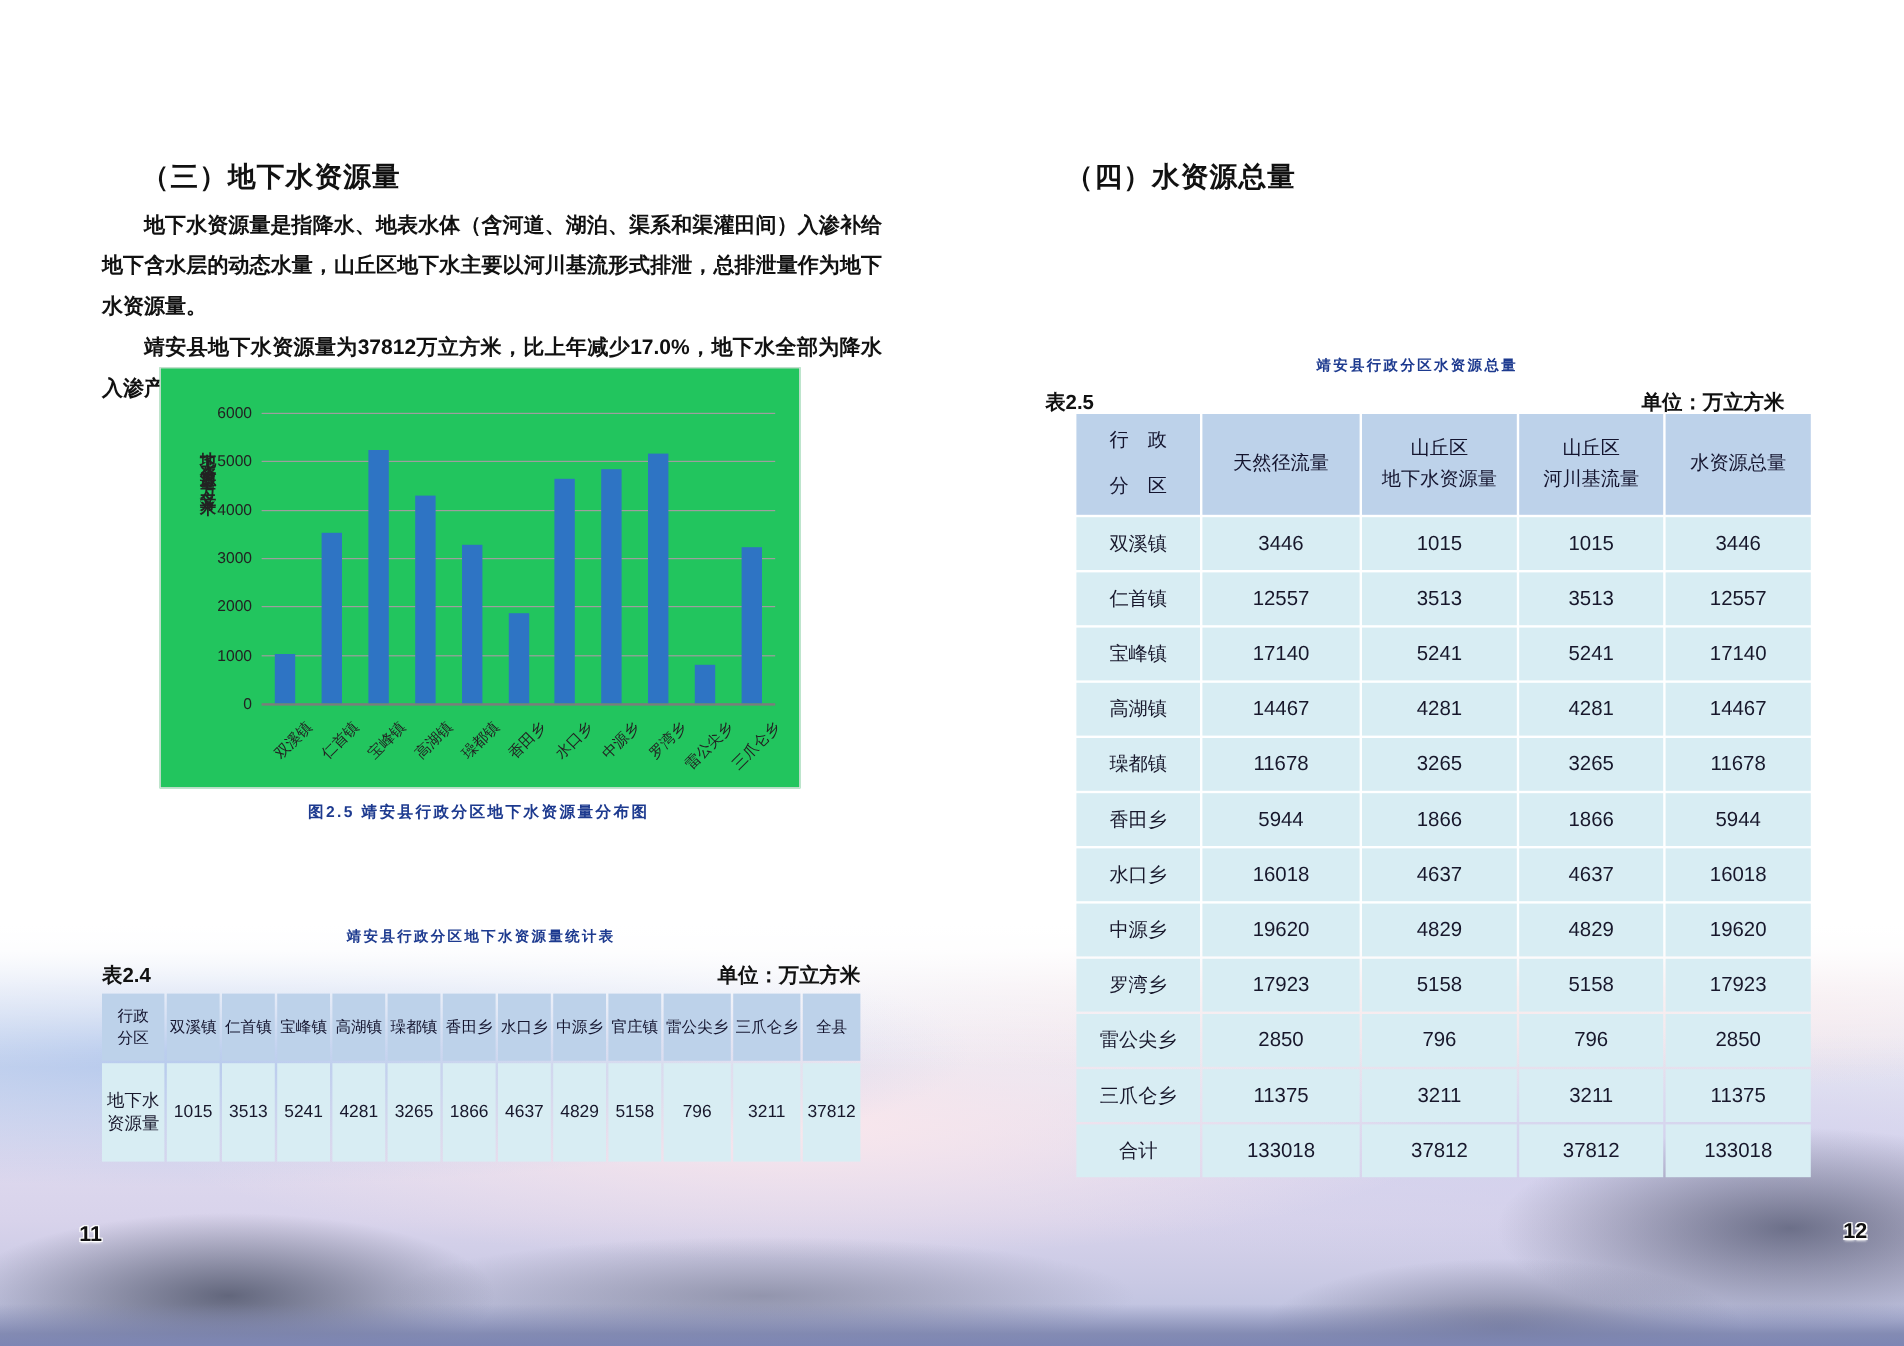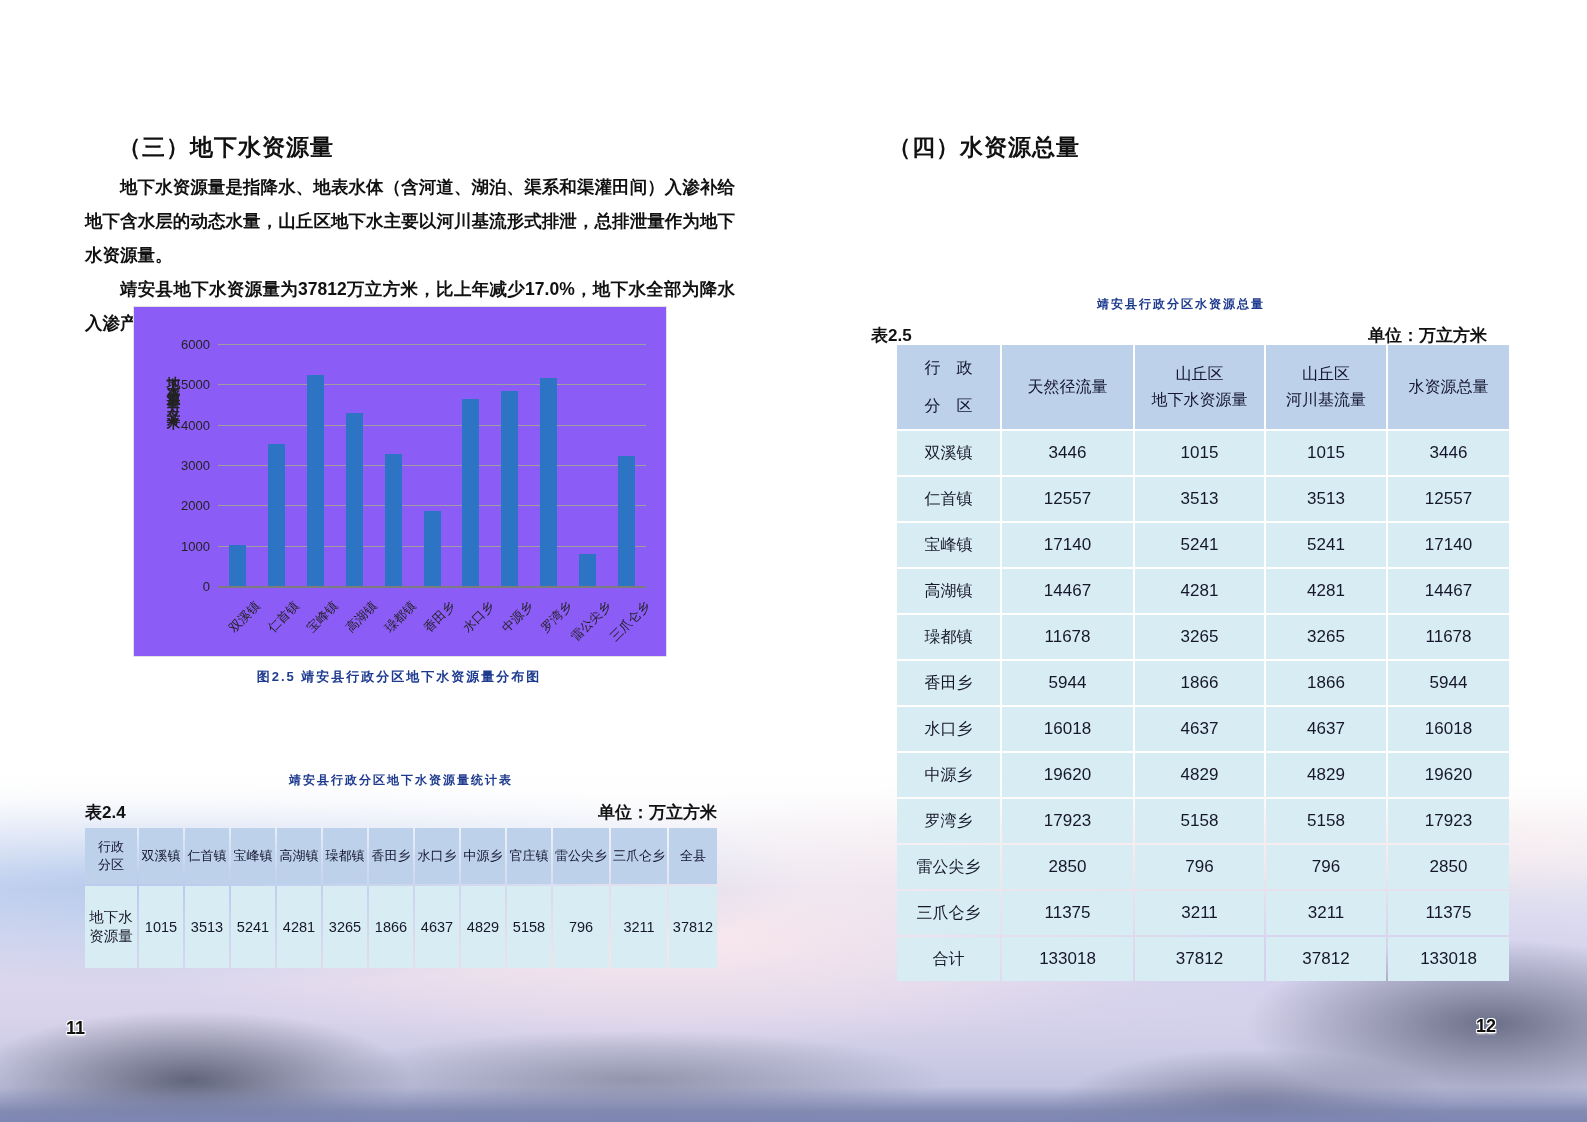--- a/index.html
+++ b/index.html
@@ -27,21 +27,21 @@
   .sec-title{position:absolute;font-size:23px;font-weight:bold;letter-spacing:1px;}
   .body-text{position:absolute;font-size:17.5px;line-height:34px;font-weight:bold;text-align:justify;}
   .body-text p{margin:0;text-indent:2em;}
   .blue-title{color:#1d3a8f;font-weight:bold;letter-spacing:2px;}
   .fig-caption{position:absolute;text-align:center;font-size:13px;}
   .tbl-title{position:absolute;text-align:center;font-size:12px;}
   .tbl-meta{position:absolute;display:flex;justify-content:space-between;font-size:17px;font-weight:bold;}
   .page-num{position:absolute;font-size:18px;font-weight:bold;color:#101010;
     text-shadow:-1px -1px 0 #fff,1px -1px 0 #fff,-1px 1px 0 #fff,1px 1px 0 #fff,0 2px 2px rgba(255,255,255,.9);}
   
-  .chart-box{position:absolute;left:133px;top:306px;width:532px;height:349px;background:#8b5cf6;border:1px solid #e2e2e2;}
+  .chart-box{position:absolute;left:133px;top:306px;width:532px;height:349px;background:#22c55e;border:1px solid #e2e2e2;}
   .gridline{position:absolute;height:1px;background:#9e9e9e;}
   .gridline.base{height:2px;background:#7c7c7c;}
   .ytick{position:absolute;width:56px;text-align:right;font-size:13px;color:#222;transform:translateY(-50%);}
   .ylabel{position:absolute;left:30px;top:58px;writing-mode:vertical-rl;font-size:13.5px;font-weight:bold;letter-spacing:4px;color:#222;}
   .bar{position:absolute;background:#2e74c4;}
   .xlabel{position:absolute;font-size:12.5px;color:#222;white-space:nowrap;
     transform:translateX(-100%) rotate(-45deg);transform-origin:100% 0;}
   
   .grid-table{position:absolute;display:grid;gap:2px;background:transparent;}
   .grid-table .cell{display:flex;align-items:center;justify-content:center;text-align:center;white-space:pre-line;}
@@ -226,15 +226,15 @@
       <div class="cell td">3211</div>
       <div class="cell td">3211</div>
       <div class="cell td">11375</div>
       <div class="cell td rowlabel">合计</div>
       <div class="cell td">133018</div>
       <div class="cell td">37812</div>
       <div class="cell td">37812</div>
       <div class="cell td">133018</div>
     </div>
 
-  <div class="page-num" style="left:1476px;top:1016px;">12</div>
+  <div class="page-num" style="left:1536px;top:1016px;">12</div>
 
 </div>
 
 </body></html>

